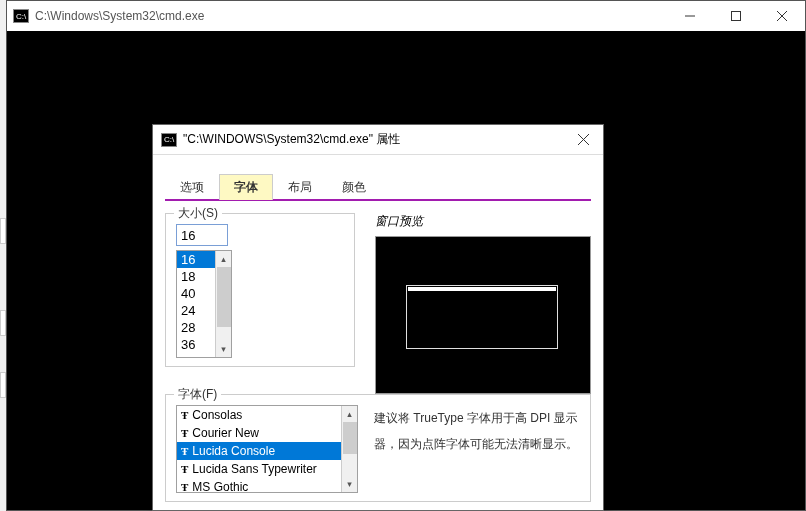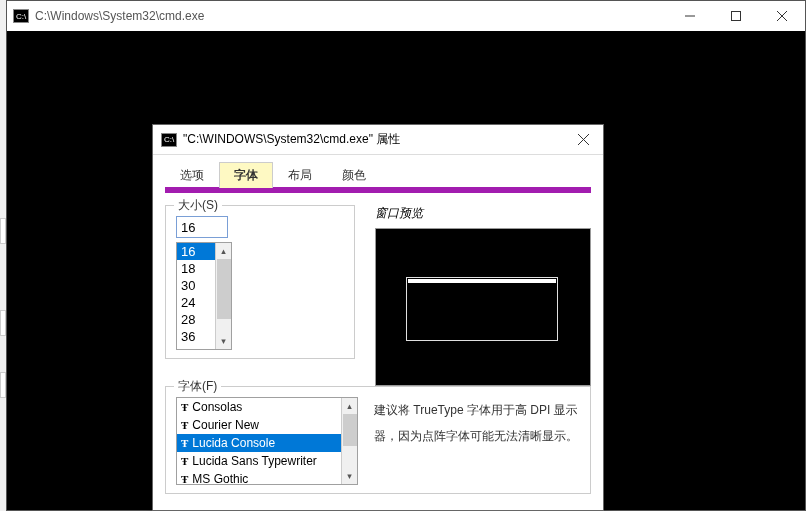--- a/index.html
+++ b/index.html
@@ -15,21 +15,21 @@
 .console { padding: 4px 2px; font-family: "Lucida Console", monospace; font-size: 14px; color: #ccc; line-height: 18px; white-space: pre; }
 
 
 .dialog { position: absolute; left: 152px; top: 124px; width: 452px; height: 387px; background: #fff; border: 1px solid #666; box-shadow: 2px 2px 10px rgba(0,0,0,0.4); }
 .dlg-titlebar { height: 30px; display: flex; align-items: center; padding-left: 8px; border-bottom: 1px solid #ddd; }
 .dlg-icon { width: 16px; height: 14px; background: #000; color: #fff; font-size: 8px; display: flex; align-items: center; justify-content: center; margin-right: 6px; border: 1px solid #888; }
 .dlg-title { flex: 1; font-size: 12px; }
 .dlg-close { width: 40px; height: 100%; display: flex; align-items: center; justify-content: center; font-size: 14px; }
 .dlg-body { padding: 6px 12px; }
 
-.tabs { display: flex; border-bottom: 6px solid #a21caf; }
+.tabs { display: flex; border-bottom: 2px solid #a21caf; margin-top: 12px; }
 .tab { padding: 4px 14px; border: 1px solid transparent; border-bottom: none; color: #333; position: relative; top: 1px; }
 .tab.active { border-color: #ccc; background: #fef9c3; font-weight: bold; }
 
 .content { display: flex; gap: 20px; padding-top: 12px; }
 .col-left { width: 190px; }
 .col-right { flex: 1; font-style: italic; }
 
 .group { border: 1px solid #ccc; padding: 10px 10px 8px; margin-bottom: 14px; position: relative; }
 .group-label { position: absolute; top: -9px; left: 8px; background: #fff; padding: 0 4px; color: #333; }
 
@@ -113,21 +113,21 @@
 
     <div class="content">
       <div class="col-left">
         <div class="group">
           <div class="group-label">大小(S)</div>
           <input class="size-input" value="16" style="">
           <div class="listbox">
             <div class="listbox-inner">
               <div class="list-item selected">16</div>
               <div class="list-item">18</div>
-              <div class="list-item">30</div>
+              <div class="list-item">40</div>
               <div class="list-item">24</div>
               <div class="list-item">28</div>
               <div class="list-item">36</div>
               <div class="list-item">72</div>
             </div>
             <div class="list-scroll">
               <div class="scroll-arrow">▴</div>
               <div class="scroll-thumb" style="top:16px;height:60px"></div>
               <div class="scroll-arrow" style="position:absolute;bottom:0;width:100%">▾</div>
             </div>

